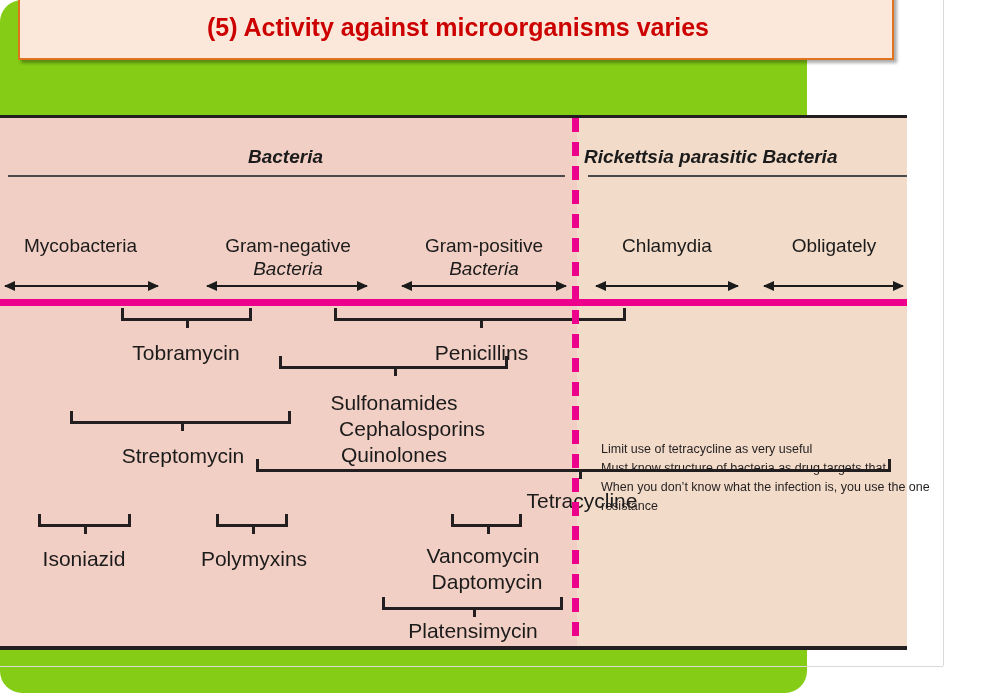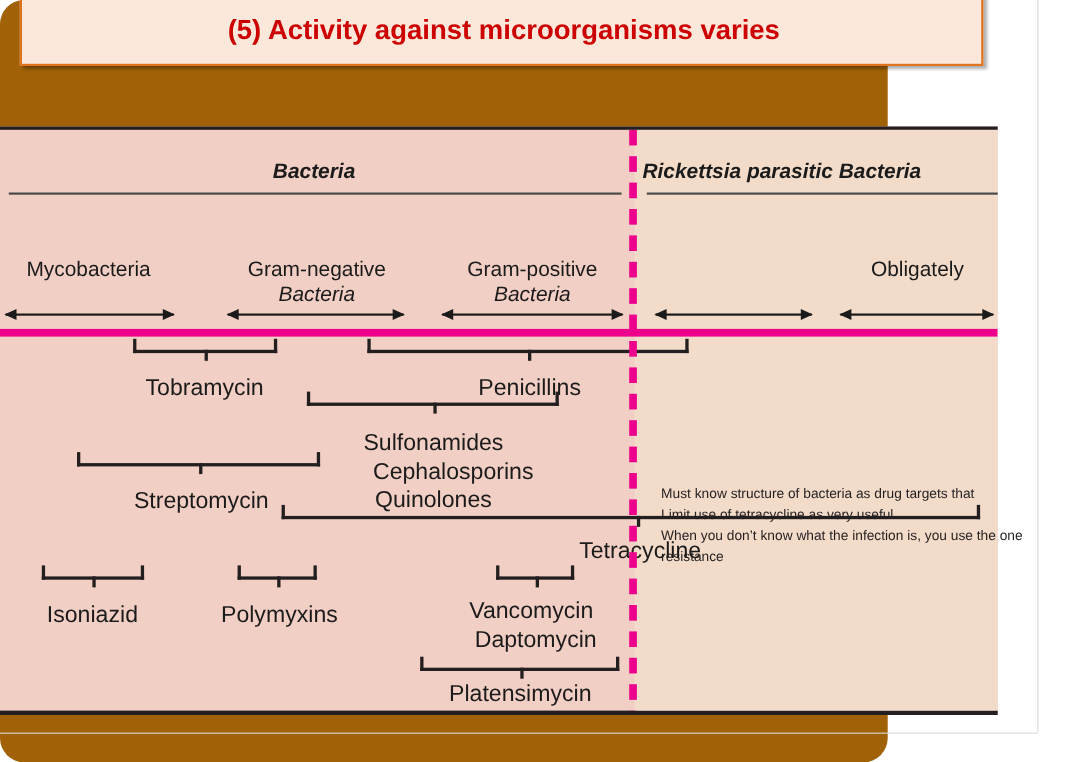--- a/index.html
+++ b/index.html
@@ -3,21 +3,21 @@
 <meta charset="utf-8">
 <style>
   * { box-sizing: border-box; }
   html, body {
     margin: 0; padding: 0;
     width: 983px; height: 693px;
     background: #ffffff;
     font-family: "Liberation Sans", sans-serif;
     overflow: hidden;
   }
-  #root { position: relative; width: 807px; height: 693px; background: #a16207; border-radius: 22px; }
+  #root { position: relative; width: 807px; height: 693px; background: #84cc16; border-radius: 22px; }
 
   
   .slide-edge {
     position: absolute; top: 0; left: 943px; width: 1px; height: 666px;
     background: #d9d9d9;
   }
   .slide-bottom {
     position: absolute; left: 0; top: 666px; width: 943px; height: 1px;
     background: #d9d9d9;
   }
@@ -144,20 +144,23 @@
       <span>Mycobacteria</span>
     </div>
     <div class="cat-label" style="left:205px; top:116px; width:170px;">
       <span>Gram-negative</span><br>
       <i>Bacteria</i>
     </div>
     <div class="cat-label" style="left:400px; top:116px; width:172px;">
       <span>Gram-positive</span><br>
       <i>Bacteria</i>
     </div>
+    <div class="cat-label" style="left:596px; top:116px; width:146px;">
+      <span>Chlamydia</span>
+    </div>
     <div class="cat-label" style="left:764px; top:116px; width:144px;">
       <span>Obligately</span>
     </div>
 
     <div class="arrow" style="left:7px;   top:167px; width:153px;"></div>
     <div class="arrow" style="left:209px; top:167px; width:160px;"></div>
     <div class="arrow" style="left:404px; top:167px; width:164px;"></div>
     <div class="arrow" style="left:598px; top:167px; width:142px;"></div>
     <div class="arrow" style="left:766px; top:167px; width:139px;"></div>
 
@@ -208,19 +211,19 @@
     <div class="drug-label" style="left:398px; top:451px; width:182px;">Daptomycin</div>
 
     <div class="bracket" style="left:384px; top:479px; width:181px;">
       <div class="tick" style="left:88px;"></div>
     </div>
     <div class="drug-label" style="left:375px; top:500px; width:200px;">Platensimycin</div>
 
   </div>
 
   <div class="annotation">
+    <div>Limit use of tetracycline as very useful</div>
     <div>Must know structure of bacteria as drug targets that</div>
-    <div>Limit use of tetracycline as very useful</div>
     <div>When you don’t know what the infection is, you use the one</div>
     <div>resistance</div>
   </div>
 
 </div>
 
 </body></html>

